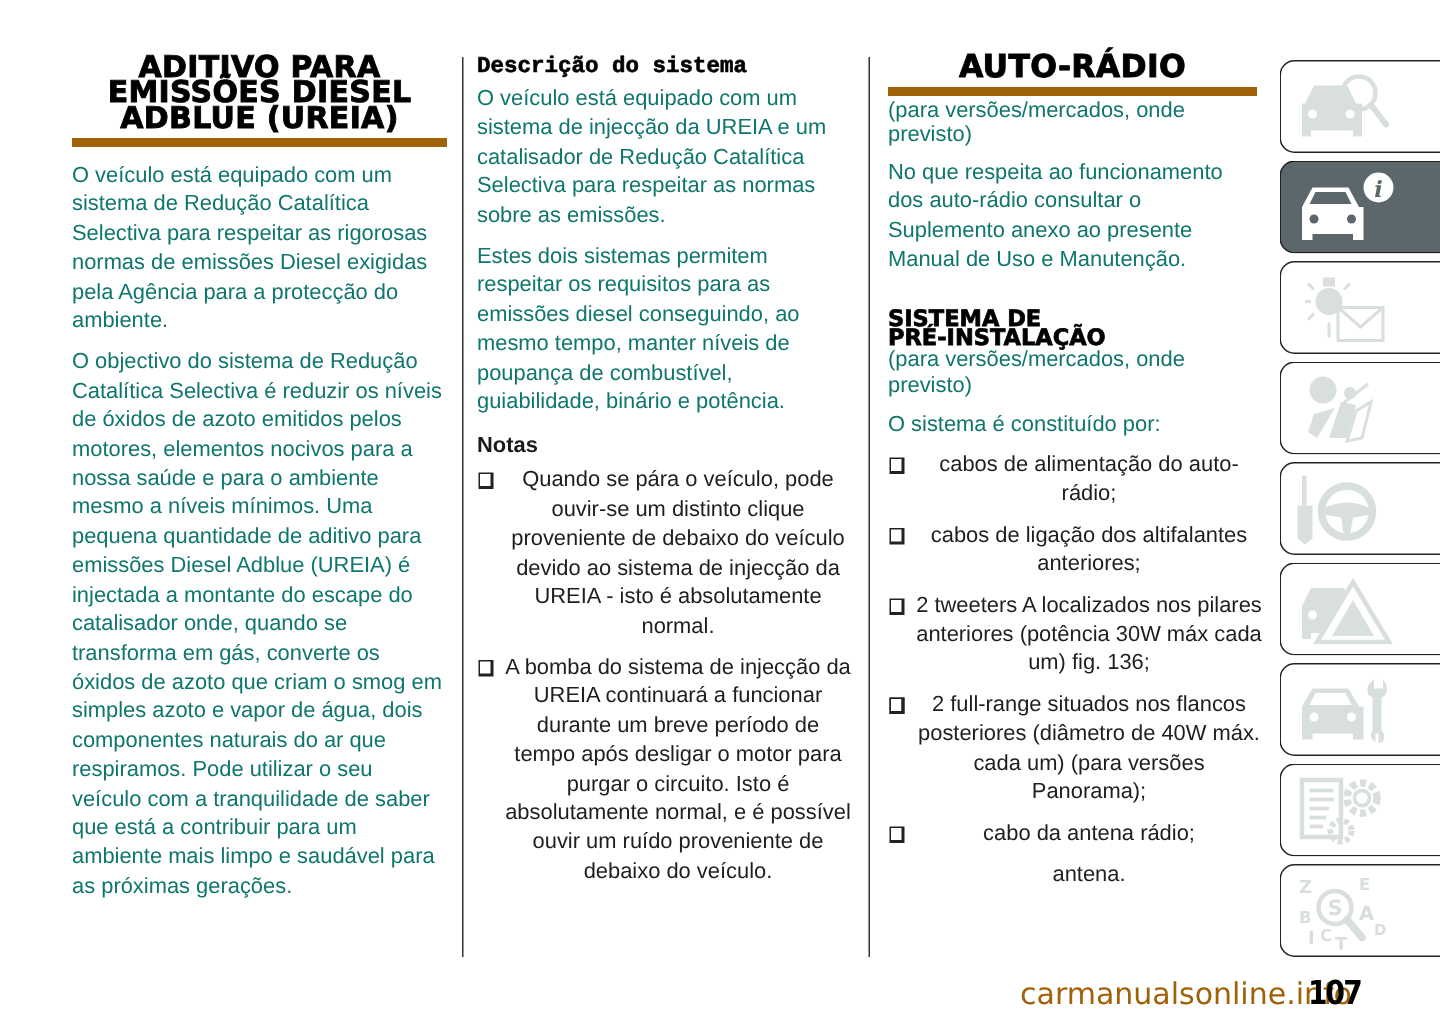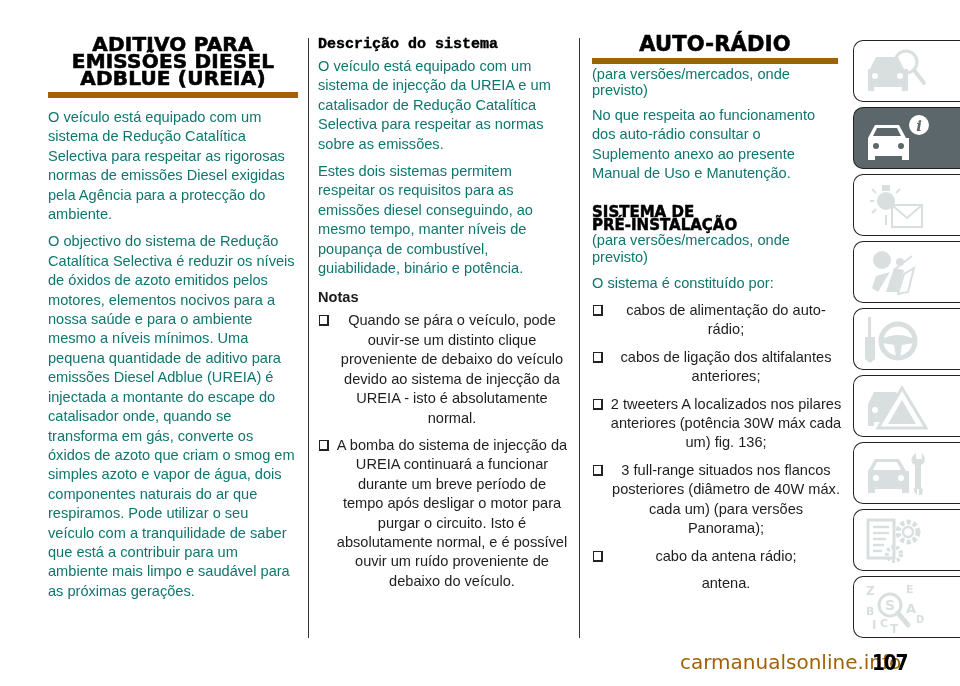--- a/index.html
+++ b/index.html
@@ -141,21 +141,21 @@
     <div>SISTEMA DE</div>
     <div>PRÉ-INSTALAÇÃO</div>
   </div>
   <p class="p" style="margin-top:0; line-height:17px">(para versões/mercados, onde previsto)</p>
   <p class="p">O sistema é constituído por:</p>
   <ul class="bullets">
     <li><span class="box"></span><span>cabos de alimentação do auto-rádio;</span></li>
     <li><span class="box"></span><span>cabos de ligação dos altifalantes anteriores;</span></li>
     <li><span class="box"></span><span>2 tweeters A localizados nos pilares anteriores (potência 30W máx cada um) fig. 136;</span></li>
     <li><span class="box"></span></li>
-    <li><span class="box"></span><span>3 full-range situados nos flancos posteriores (diâmetro de 40W máx. cada um) (para versões Panorama);</span></li>
+    <li><span class="box"></span><span>2 full-range situados nos flancos posteriores (diâmetro de 40W máx. cada um) (para versões Panorama);</span></li>
     <li><span class="box"></span><span>cabo da antena rádio;</span></li>
     <li><span>antena.</span></li>
   </ul>
 </div>
 
 <div class="sidebar">
 
   <div class="tab" style="top:0">
     <svg viewBox="0 0 66 50">
       <g fill="#d9dfdf">

